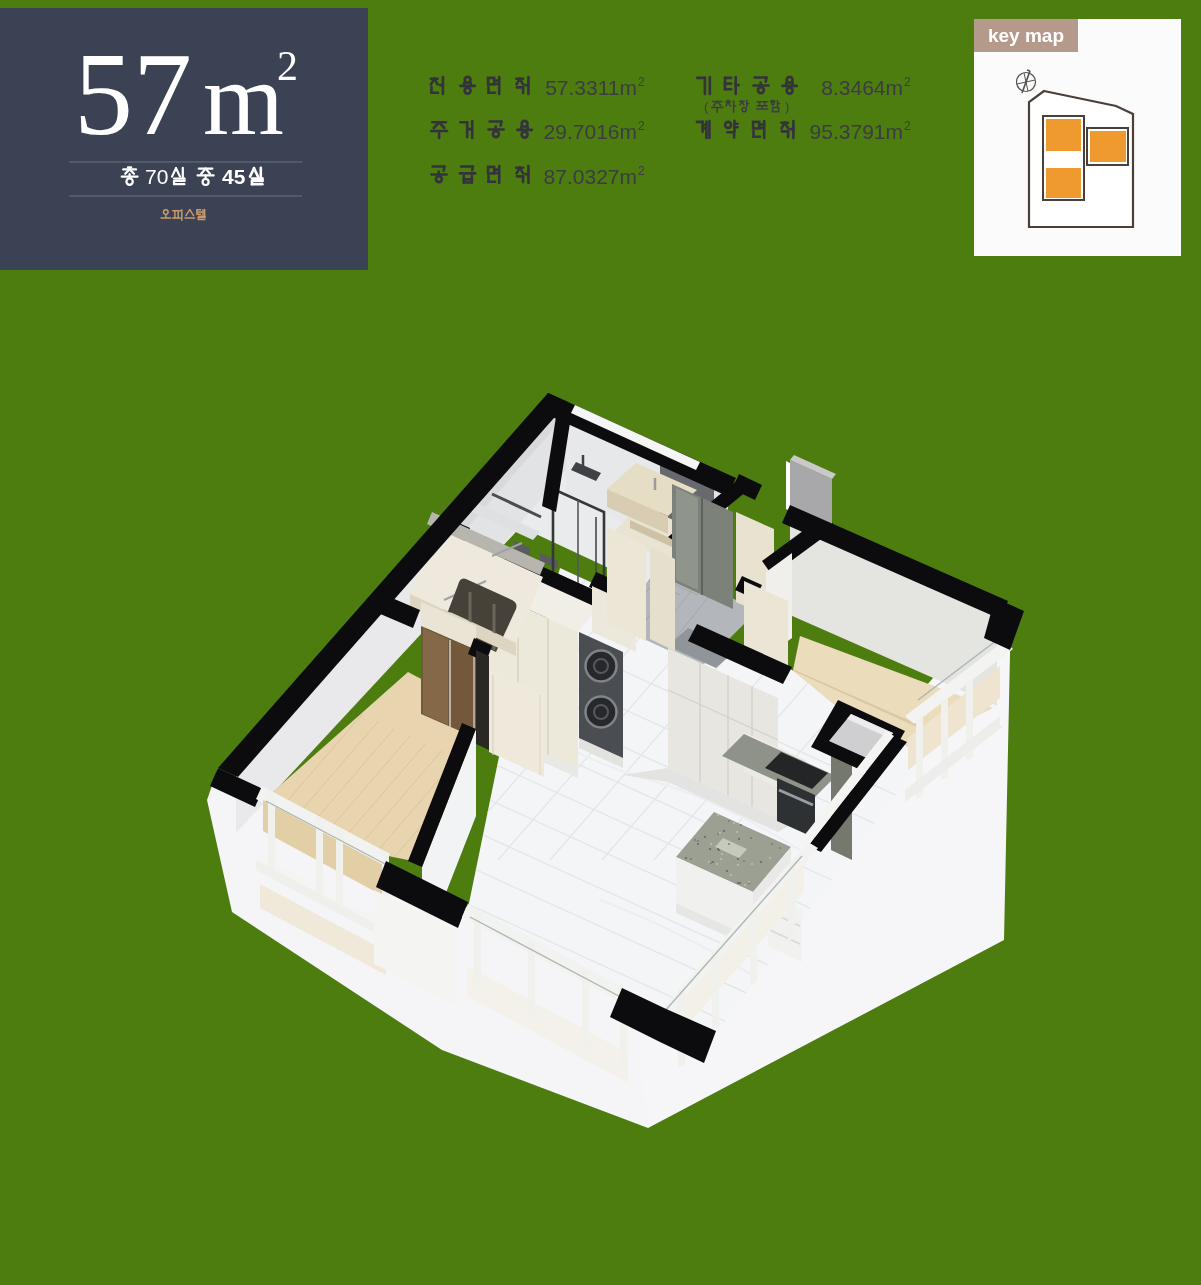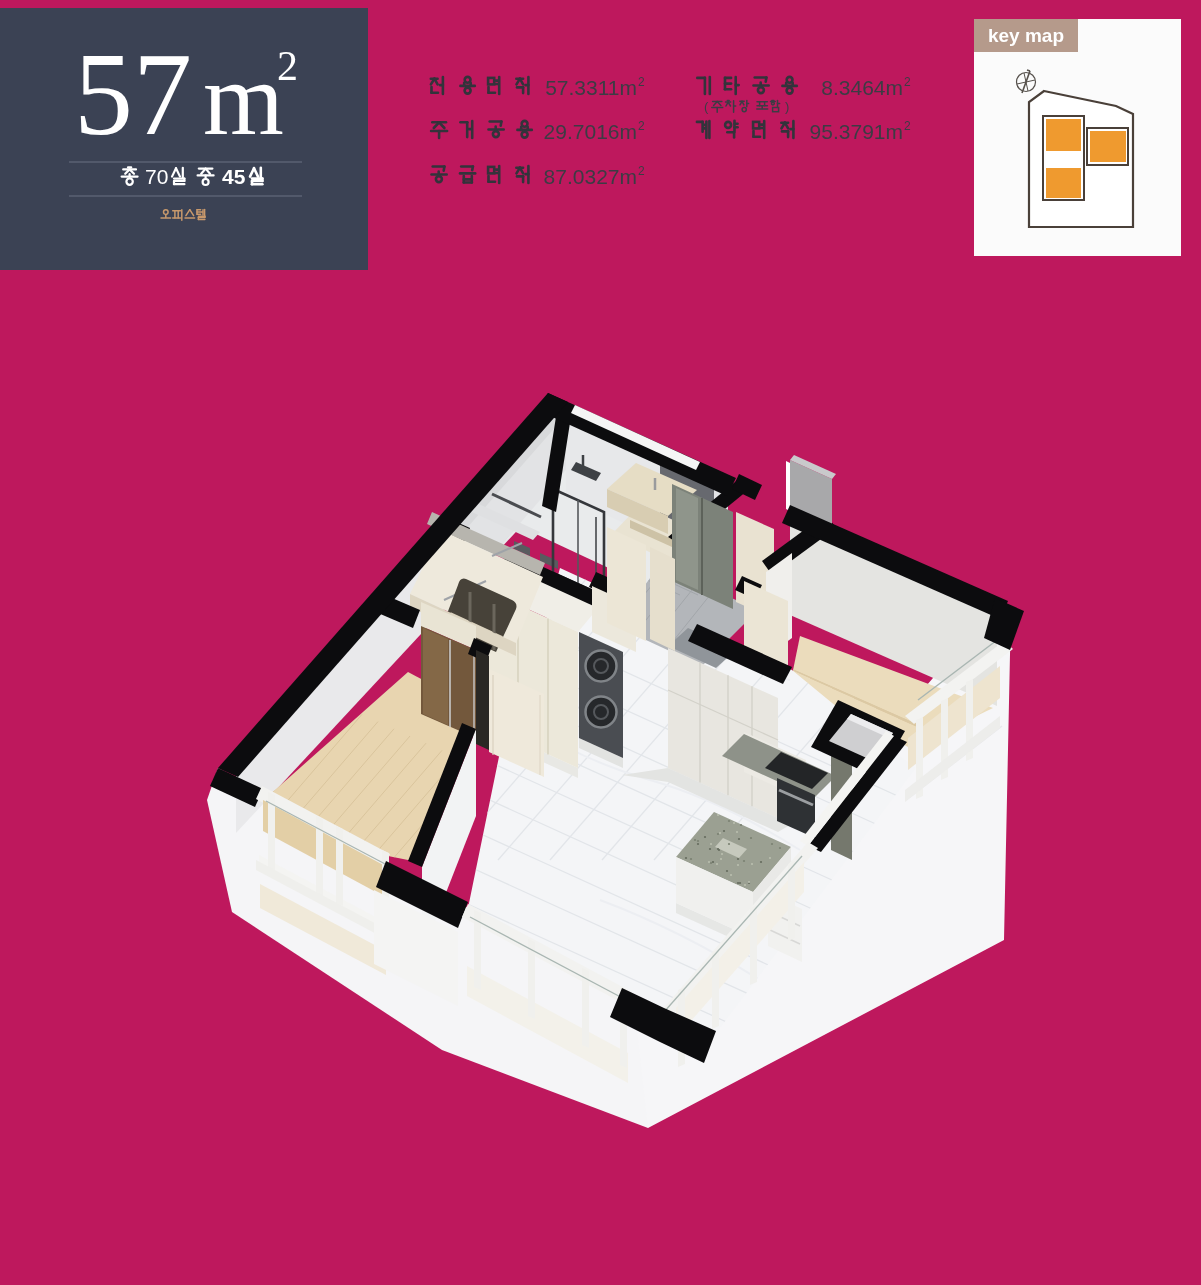--- a/index.html
+++ b/index.html
@@ -1,16 +1,16 @@
 <!DOCTYPE html>
 <html><head>
 <meta charset="utf-8">
 <style>
 html,body{margin:0;padding:0;background:#ffffff;}
-#page{position:relative;width:1201px;height:1285px;background:#be185d;overflow:hidden;}
+#page{position:relative;width:1201px;height:1285px;background:#4d7c0f;overflow:hidden;}
 svg{display:block}
 </style>
 </head>
 <body>
 <div id="page">
 <svg width="1201" height="1285" viewBox="0 0 1201 1285">
 
 <rect x="0" y="8" width="368" height="262" fill="#3b4254"></rect>
 
 <text x="74" y="134" font-family="Liberation Serif, serif" font-size="118" fill="#ffffff">57</text>

